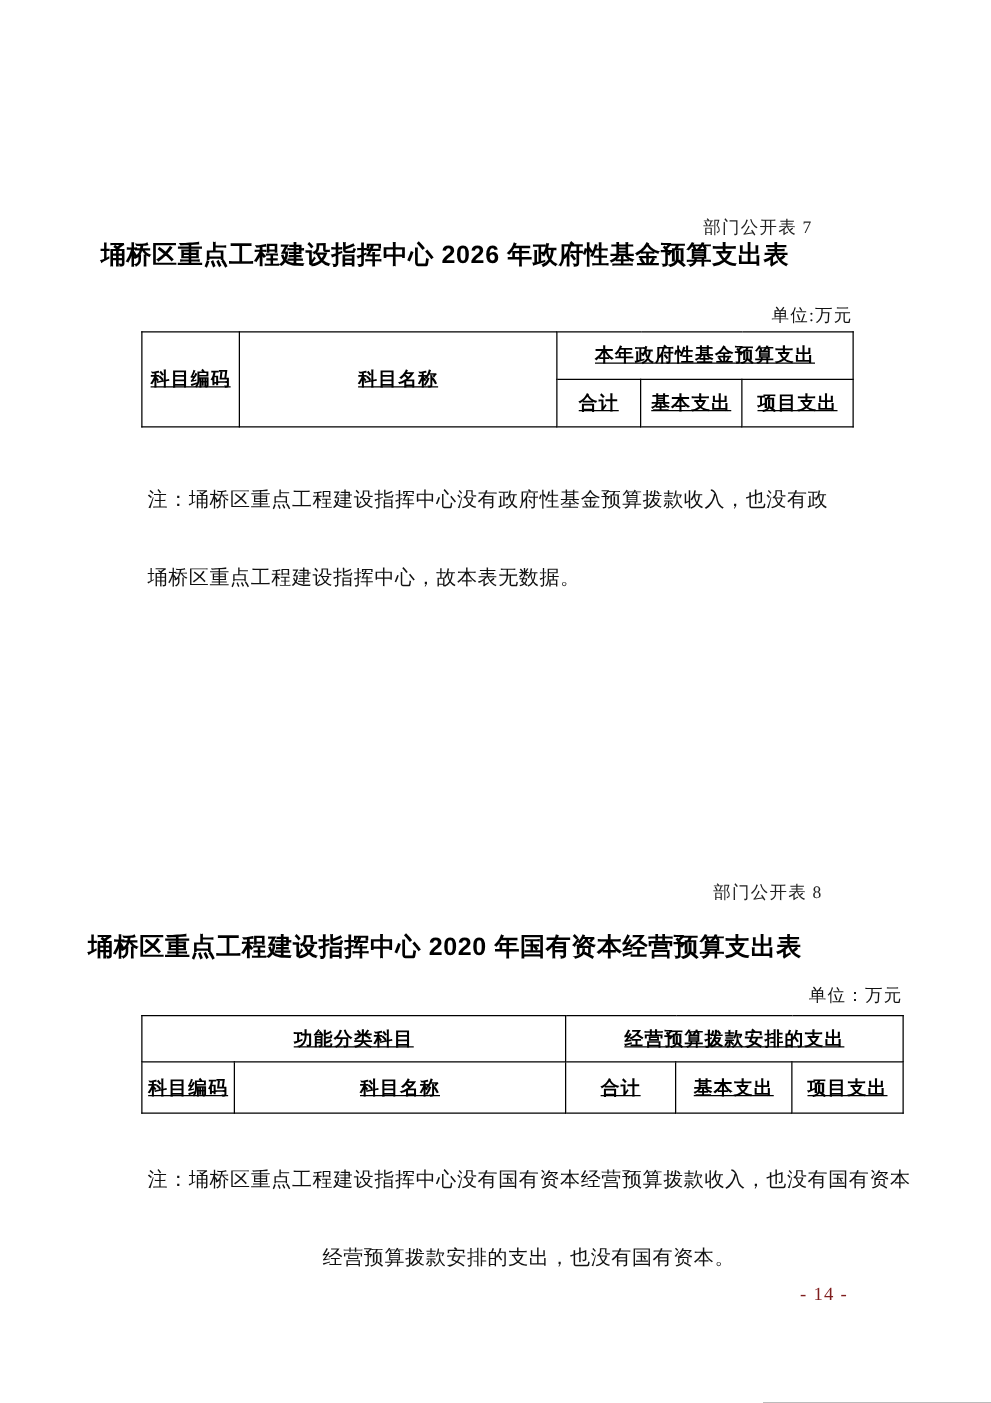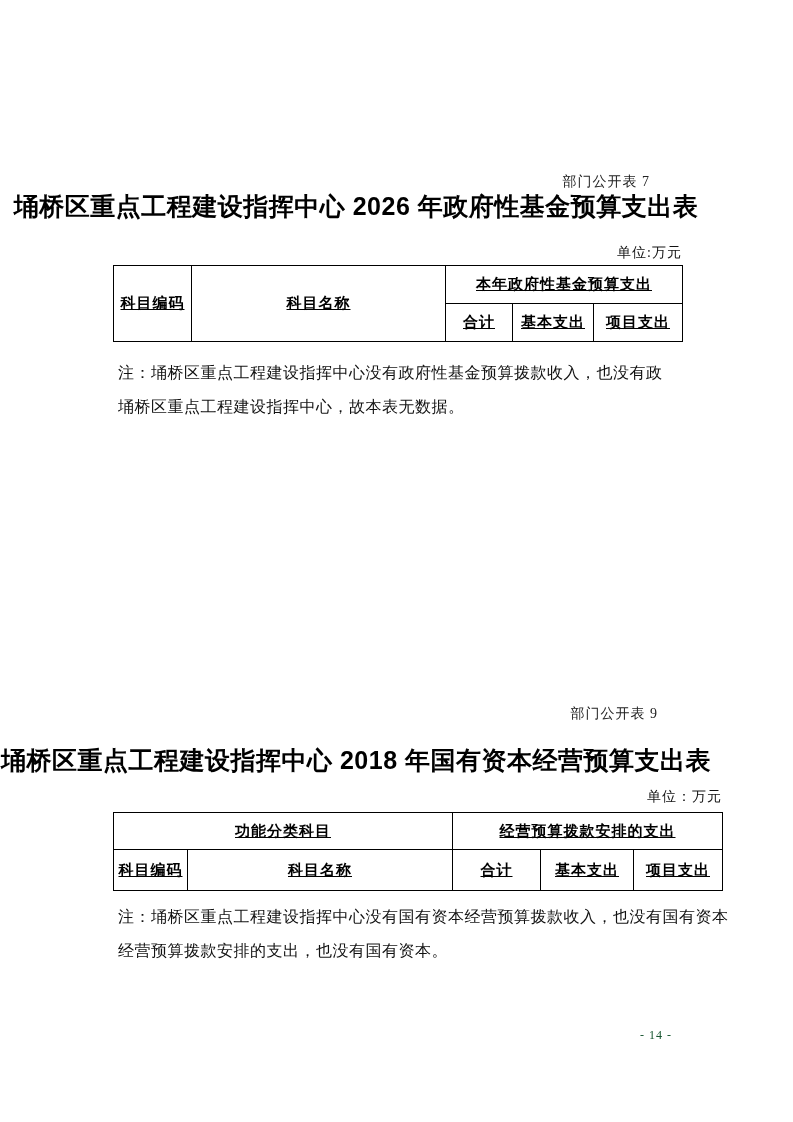--- a/index.html
+++ b/index.html
@@ -23,21 +23,21 @@
     font-size: 14px;
     color: #222;
     letter-spacing: 1px;
     font-family: "Liberation Serif", serif;
     white-space: nowrap;
   }
   .doc-title {
     left: 0;
     width: 712px;
     text-align: center;
-    font-size: 25px;
+    font-size: 20px;
     font-weight: bold;
     letter-spacing: 0.5px;
     font-family: "Liberation Sans", sans-serif;
     white-space: nowrap;
   }
   .unit-label {
     font-size: 14px;
     color: #111;
     letter-spacing: 1px;
     white-space: nowrap;
@@ -59,24 +59,24 @@
     overflow: hidden;
     text-decoration: underline;
   }
   .note {
     font-size: 16px;
     line-height: 34px;
     color: #111;
     letter-spacing: 0.5px;
     font-family: "Liberation Serif", serif;
   }
-  .note div { white-space: nowrap; }
+  .note div { white-space: nowrap; margin-top: 28px; }
   .page-number {
-    font-size: 12px;
-    color: #14532d;
+    font-size: 15px;
+    color: #7f1d1d;
     letter-spacing: 1px;
     white-space: nowrap;
   }
 </style>
 </head>
 <body>
 
 <div class="page">
 
   <div class="abs table-label" style="top:152px; right:143px;margin-top:21px;">部门公开表 7</div>
@@ -105,23 +105,23 @@
         <td>项目支出</td>
       </tr>
     </tbody>
   </table>
 
   <div class="abs note" style="left:118px; top:356px; width:600px;">
     <div>注：埇桥区重点工程建设指挥中心没有政府性基金预算拨款收入，也没有政</div>
     <div>埇桥区重点工程建设指挥中心，故本表无数据。</div>
   </div>
 
-  <div class="abs table-label" style="top:705px; right:135px;">部门公开表 9</div>
+  <div class="abs table-label" style="top:705px; right:135px;">部门公开表 8</div>
 
-  <div class="abs doc-title" style="top:744px;">埇桥区重点工程建设指挥中心 2018 年国有资本经营预算支出表</div>
+  <div class="abs doc-title" style="top:744px;">埇桥区重点工程建设指挥中心 2020 年国有资本经营预算支出表</div>
 
   <div class="abs unit-label" style="top:788px; right:71px;font-family:Liberation Mono, monospace;">单位：万元</div>
 
   <table class="budget abs" style="left:113px; top:812px; width:609px;">
     <colgroup>
       <col style="width:74px">
       <col style="width:265px">
       <col style="width:88px">
       <col style="width:93px">
       <col style="width:89px">
@@ -134,20 +134,20 @@
       <tr style="height:41px;">
         <td>科目编码</td>
         <td>科目名称</td>
         <td>合计</td>
         <td>基本支出</td>
         <td>项目支出</td>
       </tr>
     </tbody>
   </table>
 
-  <div class="abs note" style="left:118px; top:900px; width:610px;">
+  <div class="abs note" style="left:118px; top:900px; width:610px;text-align:center;">
     <div>注：埇桥区重点工程建设指挥中心没有国有资本经营预算拨款收入，也没有国有资本</div>
     <div>经营预算拨款安排的支出，也没有国有资本。</div>
   </div>
 
   <div class="abs page-number" style="top:1028px; left:640px;">- 14 -</div>
 
 </div>
 
 </body></html>

